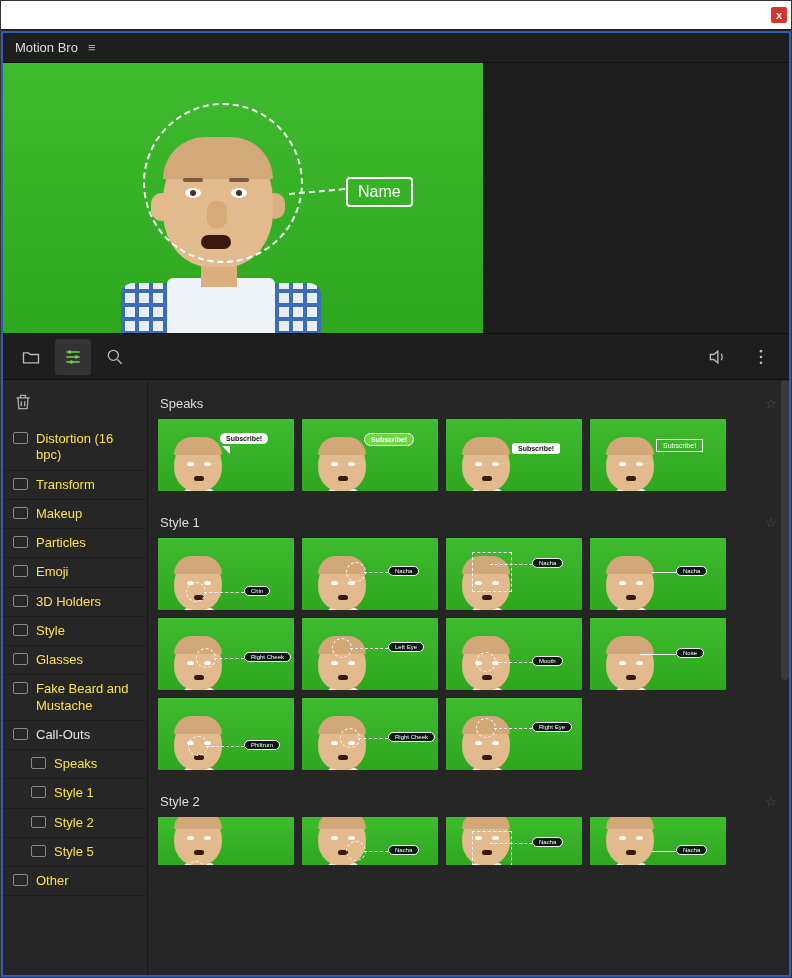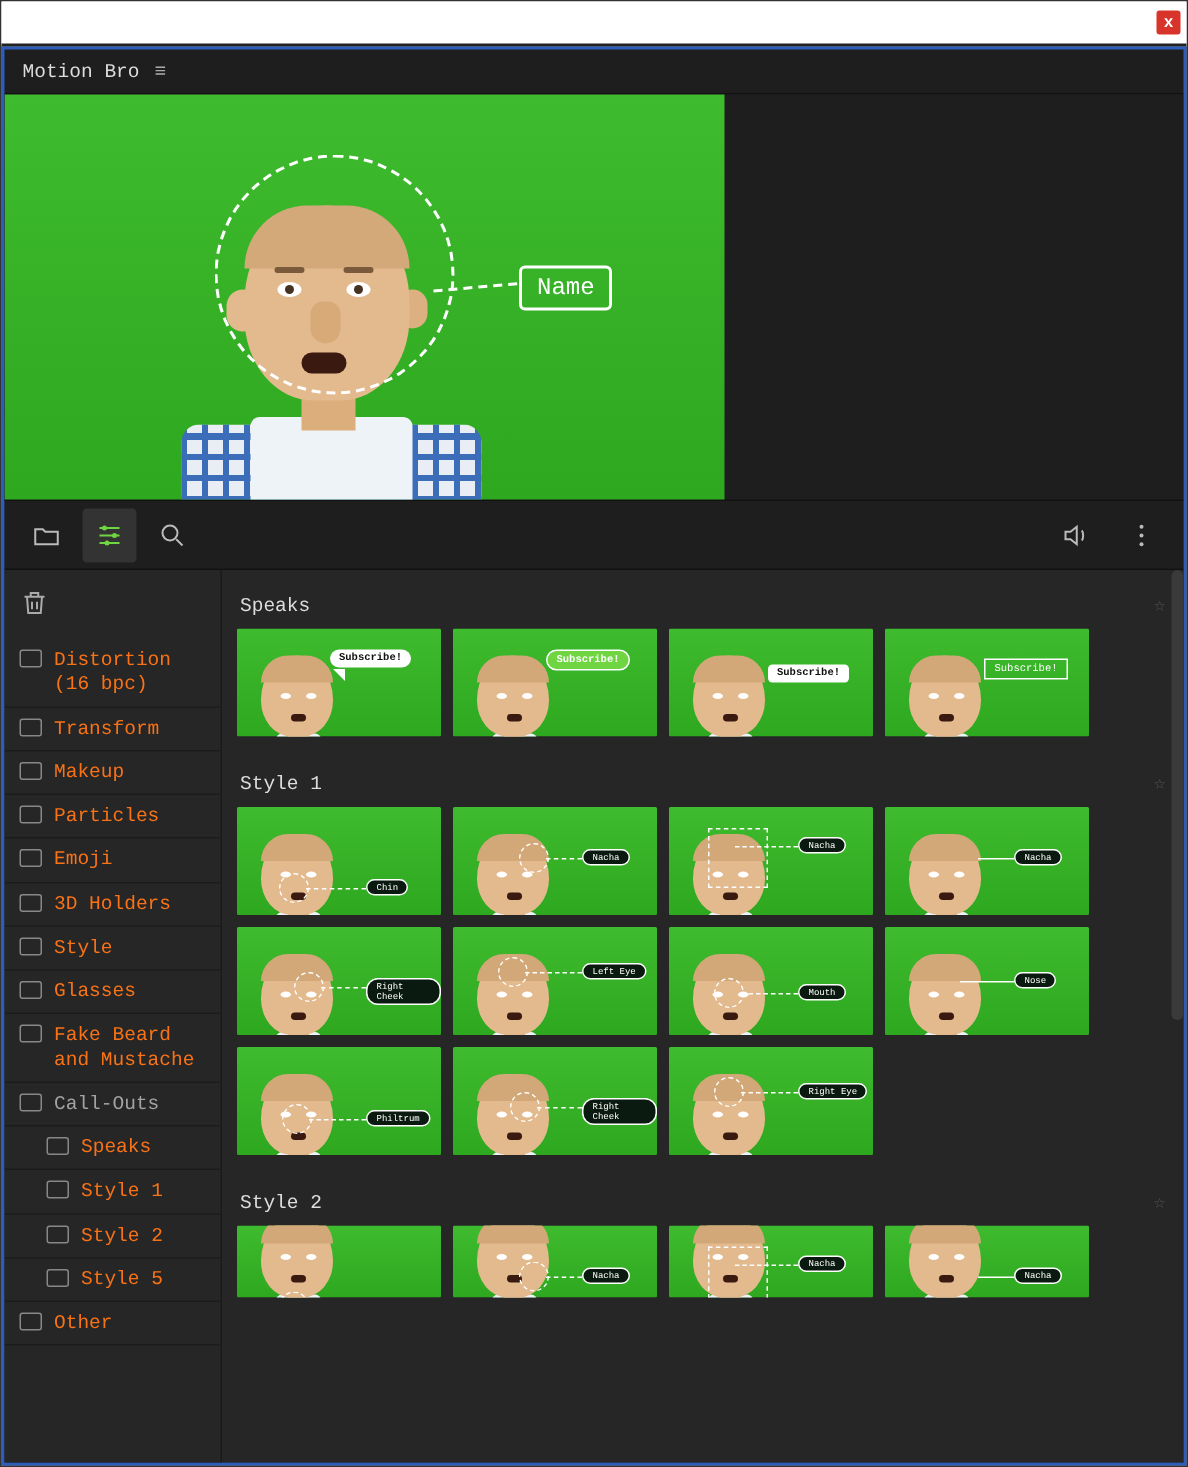--- a/index.html
+++ b/index.html
@@ -41,21 +41,20 @@
     cursor: pointer;
     font-weight: bold;
   }
   .panel {
     flex: 1;
     background: #1e1e1e;
     border: 2px solid #2d5db9;
     display: flex;
     flex-direction: column;
     overflow: hidden;
-    font-family: Liberation Mono, monospace;
   }
   .panel-head {
     height: 30px;
     display: flex;
     align-items: center;
     padding: 0 12px;
     color: #ddd;
     gap: 10px;
     border-bottom: 1px solid #111;
   }
@@ -167,27 +166,27 @@
     overflow-y: auto;
   }
   .trash {
     padding: 6px 10px 10px;
     color: #aaa;
     cursor: pointer;
   }
   .cat {
     display: flex; align-items: flex-start; gap: 8px;
     padding: 6px 10px;
-    color: #f97316;
+    color: #fde047;
     cursor: pointer;
     border-bottom: 1px solid #1c1c1c;
     line-height: 1.25;
   }
   .cat .fld { flex-shrink: 0; margin-top: 1px; }
-  .cat.sel { color: #a3a3a3; }
+  .cat.sel { color: #e5e5e5; }
   .cat.sub { padding-left: 28px; }
   .fld {
     width: 15px; height: 12px;
     border: 1.5px solid #888;
     border-radius: 2px;
     position: relative;
     display: inline-block;
   }
   .content {
     flex: 1;

